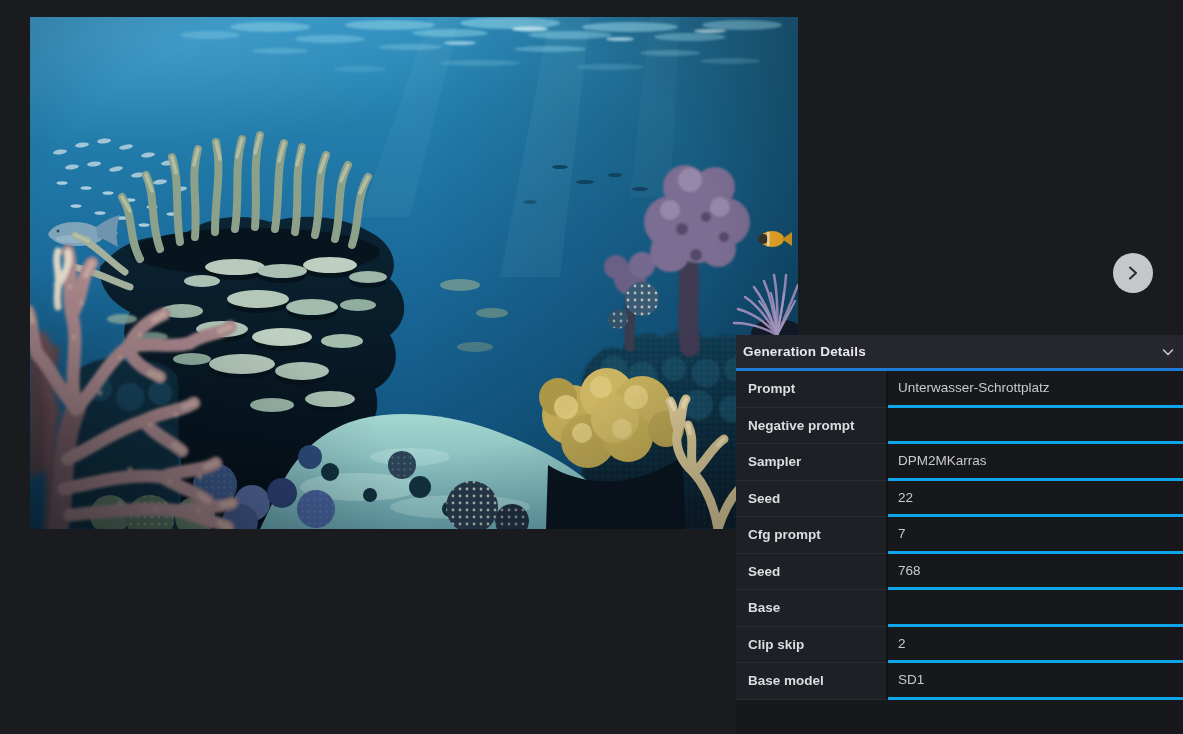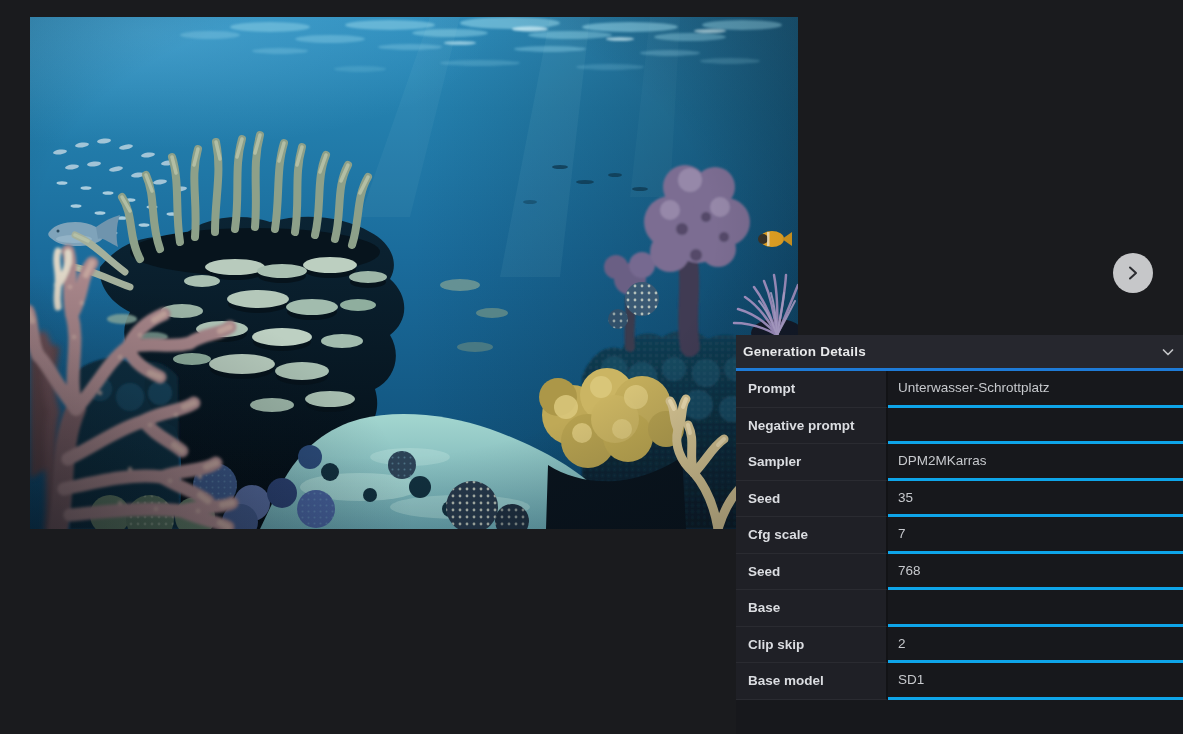--- a/index.html
+++ b/index.html
@@ -526,24 +526,24 @@
   <div class="row">
     <div class="cell-label">Negative prompt</div>
     <div class="cell-value"></div>
   </div>
   <div class="row">
     <div class="cell-label">Sampler</div>
     <div class="cell-value">DPM2MKarras</div>
   </div>
   <div class="row">
     <div class="cell-label">Seed</div>
-    <div class="cell-value">35</div>
-  </div>
-  <div class="row">
-    <div class="cell-label">Cfg scale</div>
+    <div class="cell-value">22</div>
+  </div>
+  <div class="row">
+    <div class="cell-label">Cfg prompt</div>
     <div class="cell-value">7</div>
   </div>
   <div class="row">
     <div class="cell-label">Seed</div>
     <div class="cell-value">768</div>
   </div>
   <div class="row">
     <div class="cell-label">Base</div>
     <div class="cell-value"></div>
   </div>

